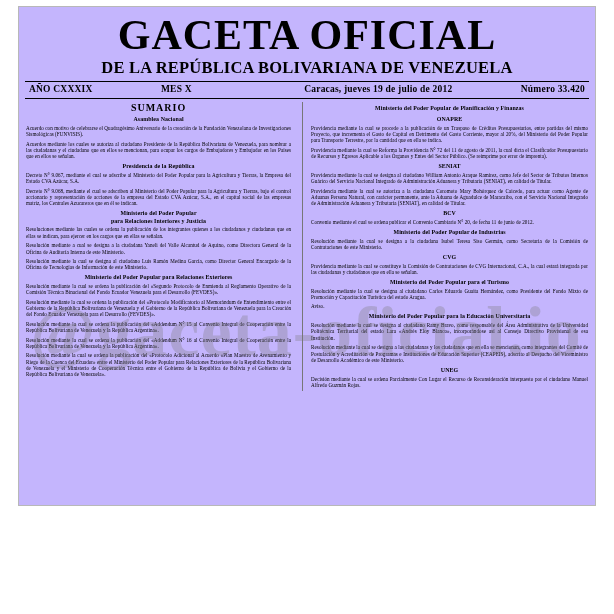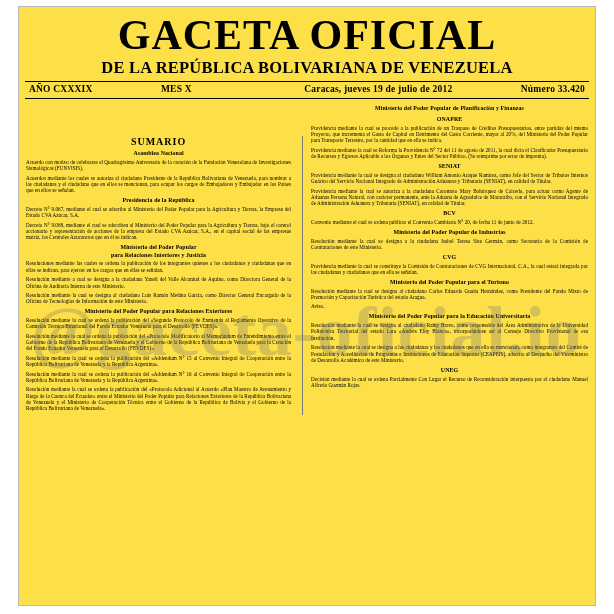--- a/index.html
+++ b/index.html
@@ -48,22 +48,22 @@
     white-space: nowrap;
     pointer-events: none;
   }
 
   
   .sheet {
     position: absolute;
     left: 18px;
     top: 6px;
     width: 578px;
-    height: 600px;
-    background: #fde047;
+    height: 500px;
+    background: #c4b5fd;
     border: 1px solid #b8b8b8;
     box-sizing: border-box;
   }
 
   .masthead {
     padding: 2px 6px 0 6px;
     text-align: center;
   }
   .masthead .title {
     font-family: "Liberation Serif", serif;
@@ -111,21 +111,20 @@
     gap: 8px;
     box-sizing: border-box;
   }
   .col {
     width: 50%;
     box-sizing: border-box;
   }
   .col.left {
     border-right: 0.7px solid #777;
     padding-right: 11px;
-    margin-top: 34px;
   }
 
   .sumario {
     text-align: center;
     font-family: "Liberation Serif", serif;
     font-weight: bold;
     font-size: 10px;
     letter-spacing: 1px;
     margin-bottom: 2px;
   }

